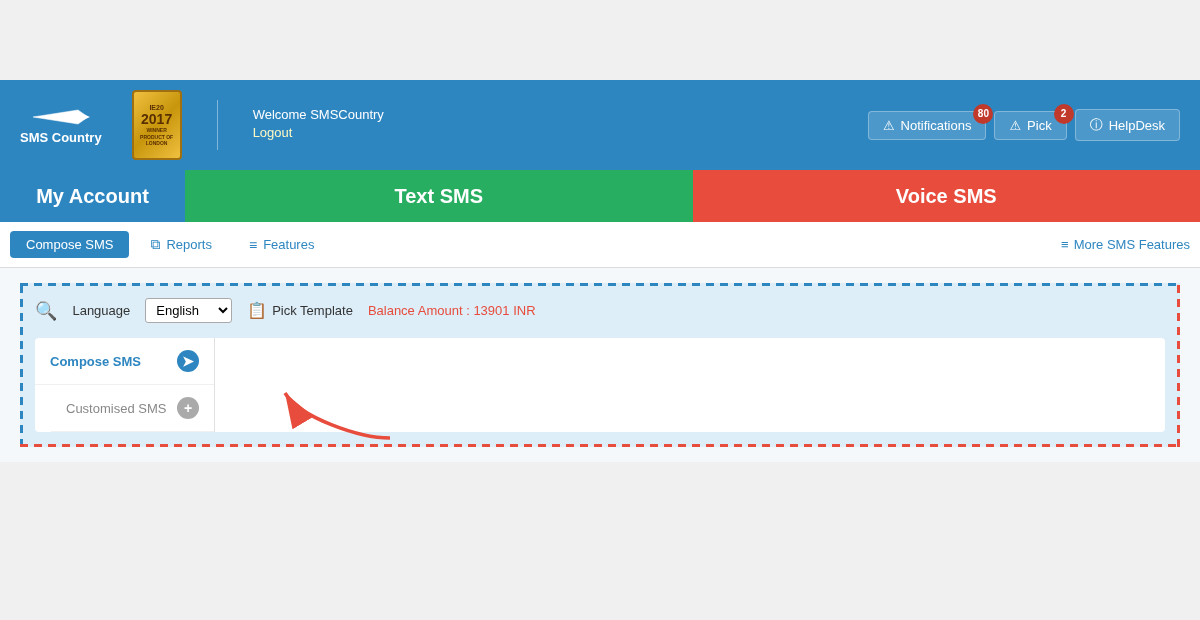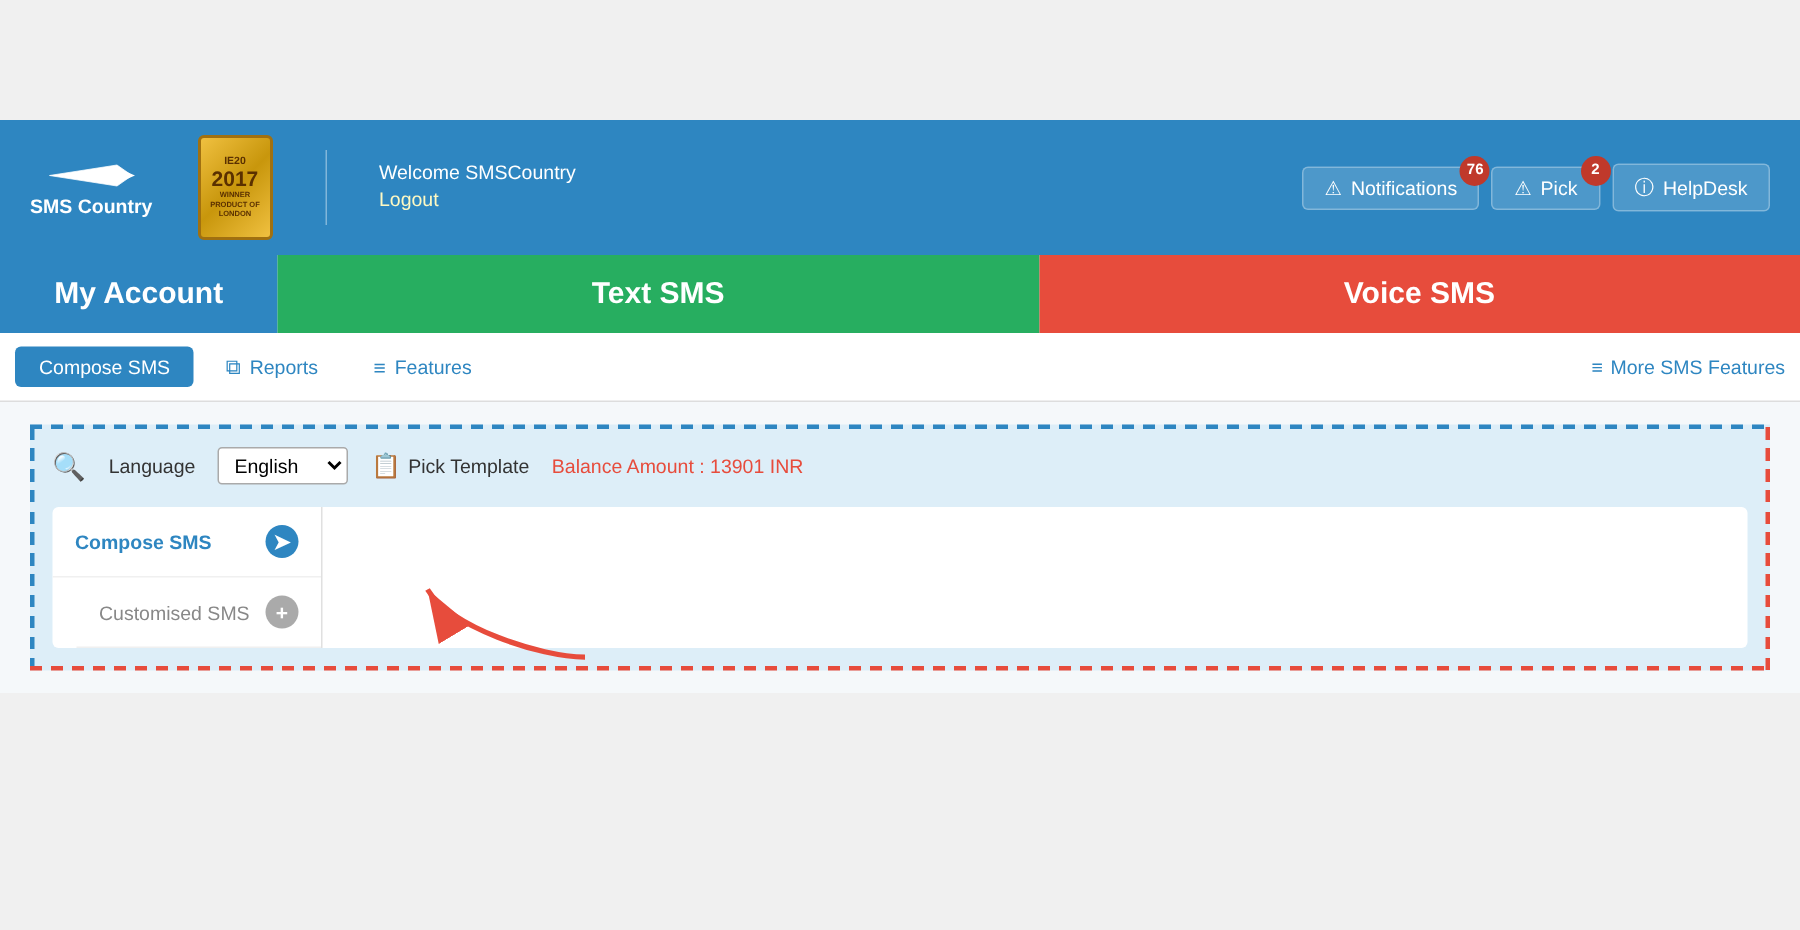--- a/index.html
+++ b/index.html
@@ -331,21 +331,21 @@
 
   <div class="welcome-area">
     <div>Welcome SMSCountry</div>
     <div><a>Logout</a></div>
   </div>
 
   <div class="header-right">
     <button class="header-btn">
       <span>⚠</span>
       <span>Notifications</span>
-      <span class="badge">76</span>
+      <span class="badge">80</span>
     </button>
     <button class="header-btn">
       <span>⚠</span>
       <span>Pick</span>
       <span class="badge">2</span>
     </button>
     <button class="header-btn">
       <span>ⓘ</span>
       <span>HelpDesk</span>
     </button>

